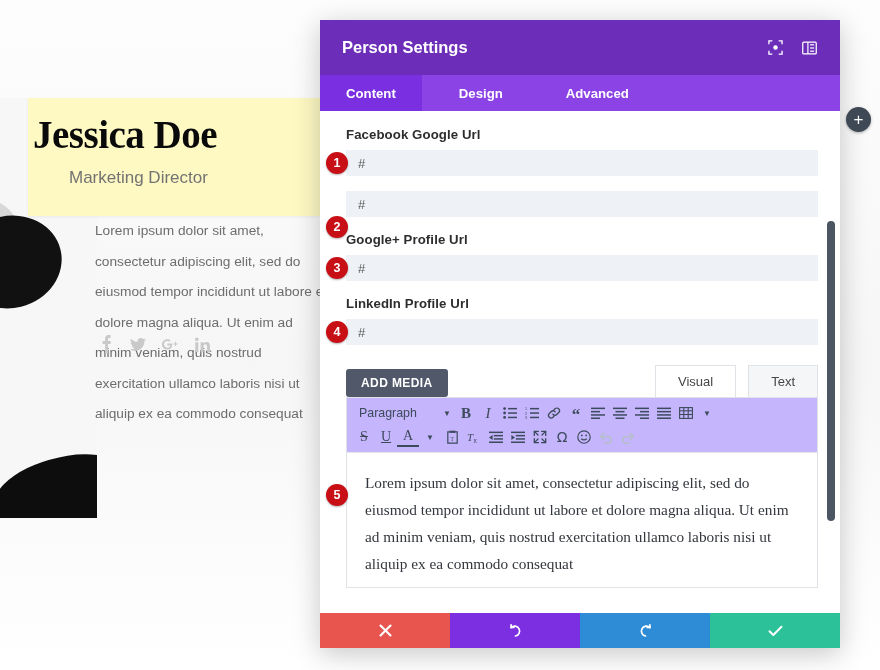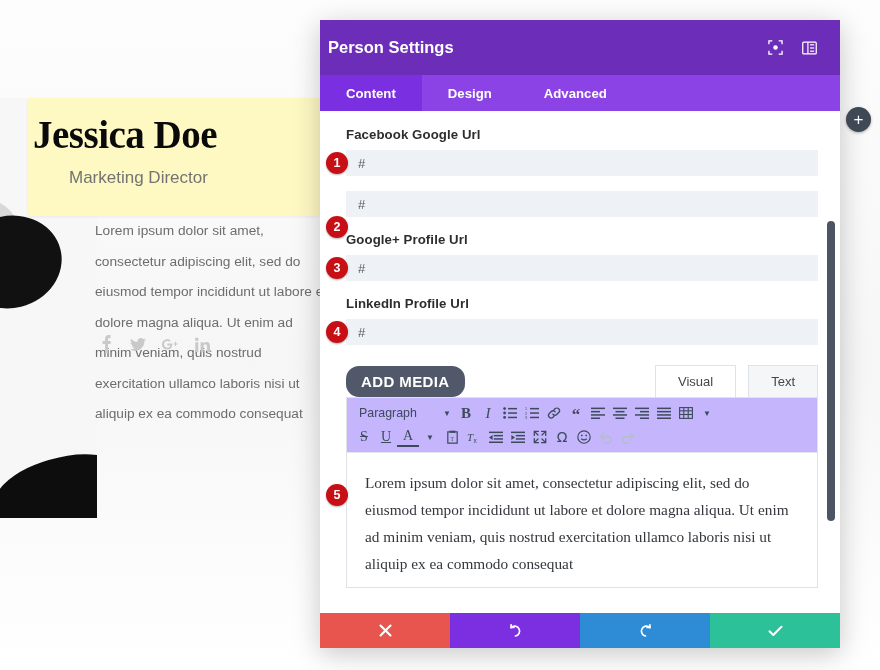--- a/index.html
+++ b/index.html
@@ -72,33 +72,33 @@
 
   
   #settings-modal {
     position: absolute; left: 320px; top: 20px; width: 520px; height: 628px;
     background: #ffffff;
     box-shadow: 0 6px 26px rgba(0,0,0,.22);
     display: flex; flex-direction: column; overflow: hidden;
   }
   #modal-header {
     height: 55px; background: #6c2eb9; flex: 0 0 55px;
-    display: flex; align-items: center; padding: 0 18px 0 8px;
+    display: flex; align-items: center; padding: 0 18px 0 22px;
   }
   #modal-title {
     color: #ffffff; font-size: 16.5px; font-weight: 700; flex: 1;
   }
   .hdr-icon {
     width: 26px; height: 26px; display: flex; align-items: center; justify-content: center;
     margin-left: 8px; cursor: pointer;
   }
   .hdr-icon svg { display: block; }
 
   #modal-tabs {
-    height: 36px; flex: 0 0 36px; background: #8b43e6; display: flex; align-items: stretch;
+    height: 36px; flex: 0 0 36px; background: #8b43e6; display: flex; align-items: stretch; gap: 11px;
   }
   .tab {
     display: flex; align-items: center; padding: 0 26px;
     color: #ffffff; font-size: 13.2px; font-weight: 700; cursor: pointer;
     white-space: nowrap;
   }
   .tab.active { background: #7a2fe0; }
 
   #modal-body {
     flex: 1 1 auto; position: relative; overflow: hidden; background: #ffffff;
@@ -123,22 +123,22 @@
   }
   .badge.b-input { top: 25px; }
 
   
   #desc-group { margin-top: 22px; position: relative; }
   #desc-toolbar-row {
     display: flex; align-items: flex-end; justify-content: space-between; height: 30px;
     margin-bottom: 0;
   }
   #add-media-btn {
-    background: #50586a; color: #ffffff; font-size: 15px; font-weight: 700;
-    letter-spacing: .4px; padding: 8px 15px; border-radius: 13px; cursor: pointer;
+    background: #50586a; color: #ffffff; font-size: 12px; font-weight: 700;
+    letter-spacing: .4px; padding: 8px 15px; border-radius: 3px; cursor: pointer;
     line-height: 1;
   }
   #vt-tabs { display: flex; align-items: flex-end; gap: 12px; }
   .vt-tab {
     font-size: 13px; color: #464646; padding: 8px 22px 7px 22px; cursor: pointer;
     border: 1px solid #dfe3e8; border-bottom: none; background: #f5f6f7; line-height: 1.2;
   }
   .vt-tab.active { background: #ffffff; border-color: #dfe3e8; position: relative; z-index: 2; }
 
   #editor-box { border: 1px solid #dfe3e8; background: #ffffff; }

